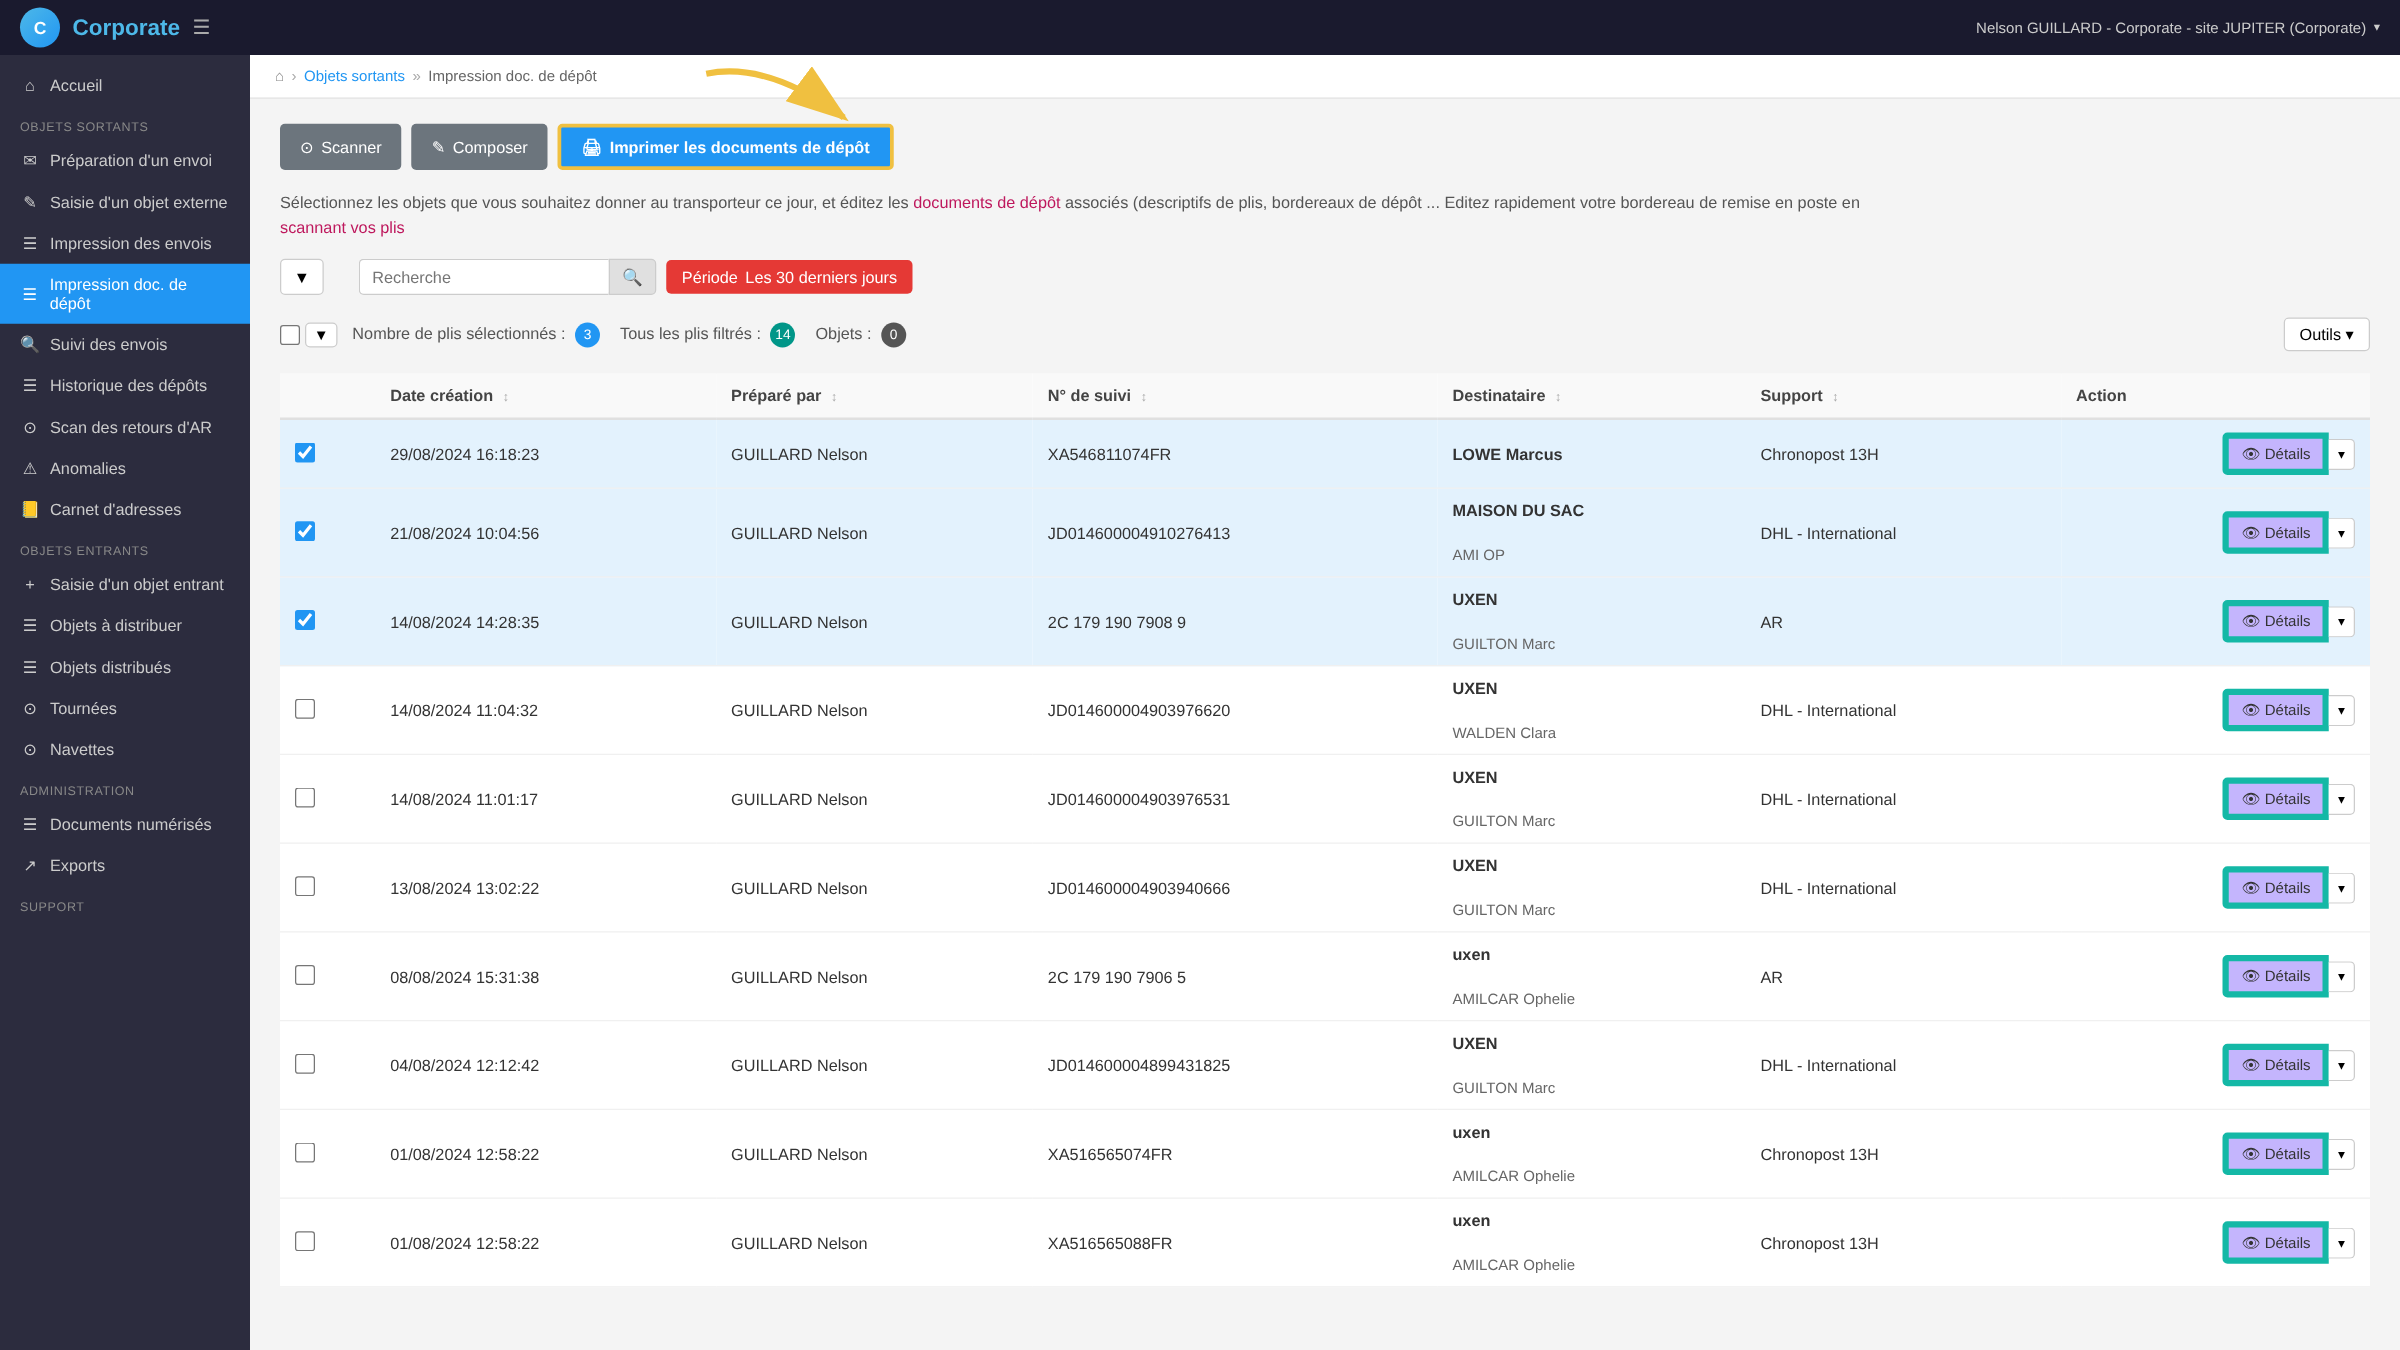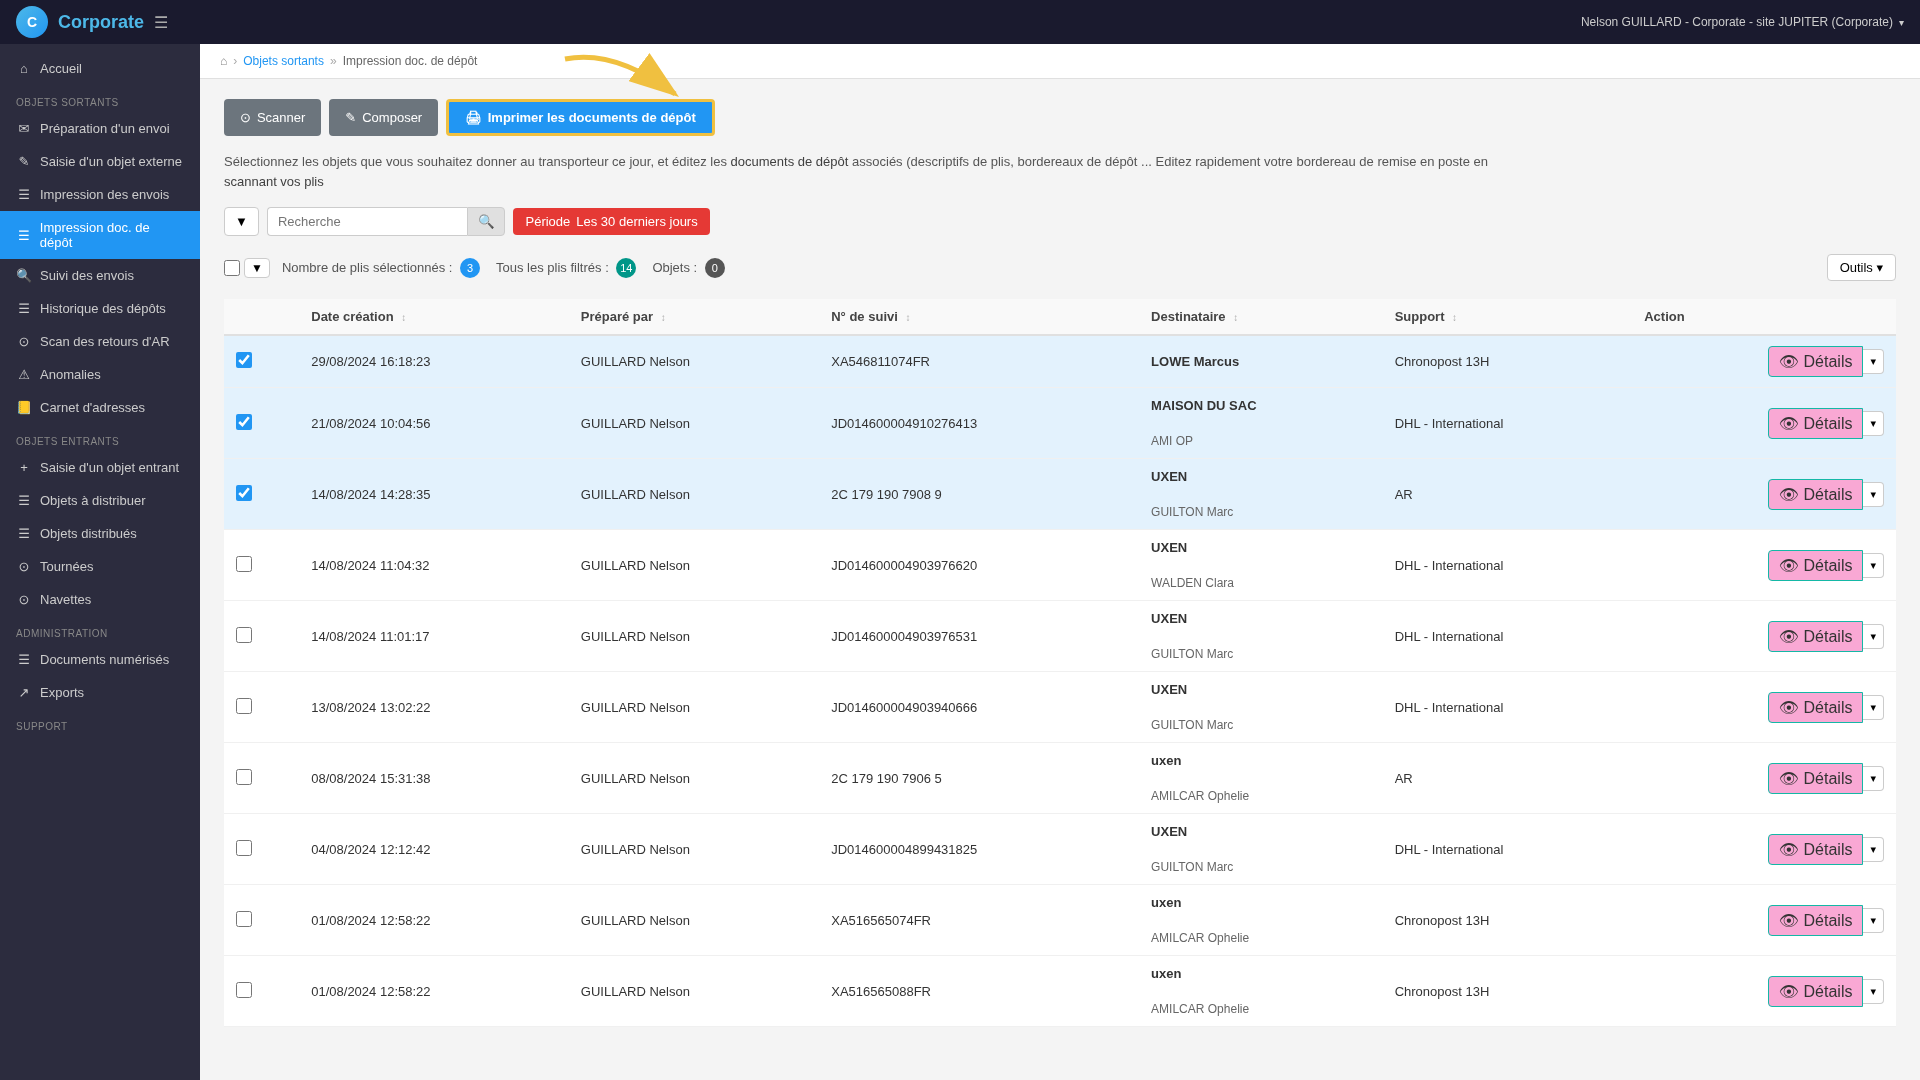--- a/index.html
+++ b/index.html
@@ -85,34 +85,34 @@
     }
     .btn-print {
       background: #2196F3; color: #fff; border: 3px solid #f0c040;
       padding: 8px 16px; border-radius: 4px; cursor: pointer;
       font-size: 13px; display: flex; align-items: center; gap: 6px;
       font-weight: bold;
     }
 
     
     .info-text { font-size: 13px; color: #555; margin-bottom: 16px; line-height: 1.5; }
-    .info-text a { color: #404040; text-decoration: none; }
+    .info-text a { color: #be185d; text-decoration: none; }
 
     
     .filter-bar { display: flex; align-items: center; gap: 8px; margin-bottom: 12px; }
     .filter-dropdown-btn {
       background: #fff; border: 1px solid #ccc;
       padding: 6px 10px; border-radius: 4px; cursor: pointer; font-size: 13px;
       display: flex; align-items: center; gap: 4px;
     }
     .search-input-wrapper { display: flex; align-items: center; }
     .search-input {
       border: 1px solid #ccc; border-right: none;
       padding: 6px 10px; border-radius: 4px 0 0 4px;
-      font-size: 13px; width: 200px; outline: none;
+      font-size: 13px; width: 200px; outline: none; margin-left: 20px;
     }
     .search-btn {
       background: #e0e0e0; border: 1px solid #ccc;
       padding: 6px 10px; border-radius: 0 4px 4px 0;
       cursor: pointer;
     }
     .periode-badge {
       background: #e53935; color: #fff;
       padding: 6px 12px; border-radius: 4px;
       font-size: 13px; display: flex; align-items: center; gap: 6px;
@@ -163,23 +163,23 @@
     .data-table th .sort-icon { color: #aaa; margin-left: 4px; font-size: 10px; }
     .data-table td { padding: 10px 12px; font-size: 13px; border-bottom: 1px solid #f0f0f0; color: #333; }
     .data-table tr.selected td { background: #e3f2fd; }
 
     .cb { width: 16px; height: 16px; cursor: pointer; accent-color: #2196F3; }
 
     .destinataire-name { font-weight: bold; }
     .destinataire-sub { color: #666; font-size: 12px; margin-top: 21px; }
 
     .btn-details {
-      background: #f9a8d4; border: 1px solid #14b8a6;
+      background: #c4b5fd; border: 5px solid #14b8a6;
       padding: 5px 10px; border-radius: 4px 0 0 4px;
-      cursor: pointer; font-size: 16px; color: #333;
+      cursor: pointer; font-size: 12px; color: #333;
       display: inline-flex; align-items: center; gap: 5px;
     }
     .btn-details-arrow {
       background: #fff; border: 1px solid #ccc; border-left: none;
       padding: 5px 7px; border-radius: 0 4px 4px 0;
       cursor: pointer; font-size: 11px;
     }
     .action-cell { display: flex; align-items: center; justify-content: flex-end; }
     .th-action { text-align: right; }
 

